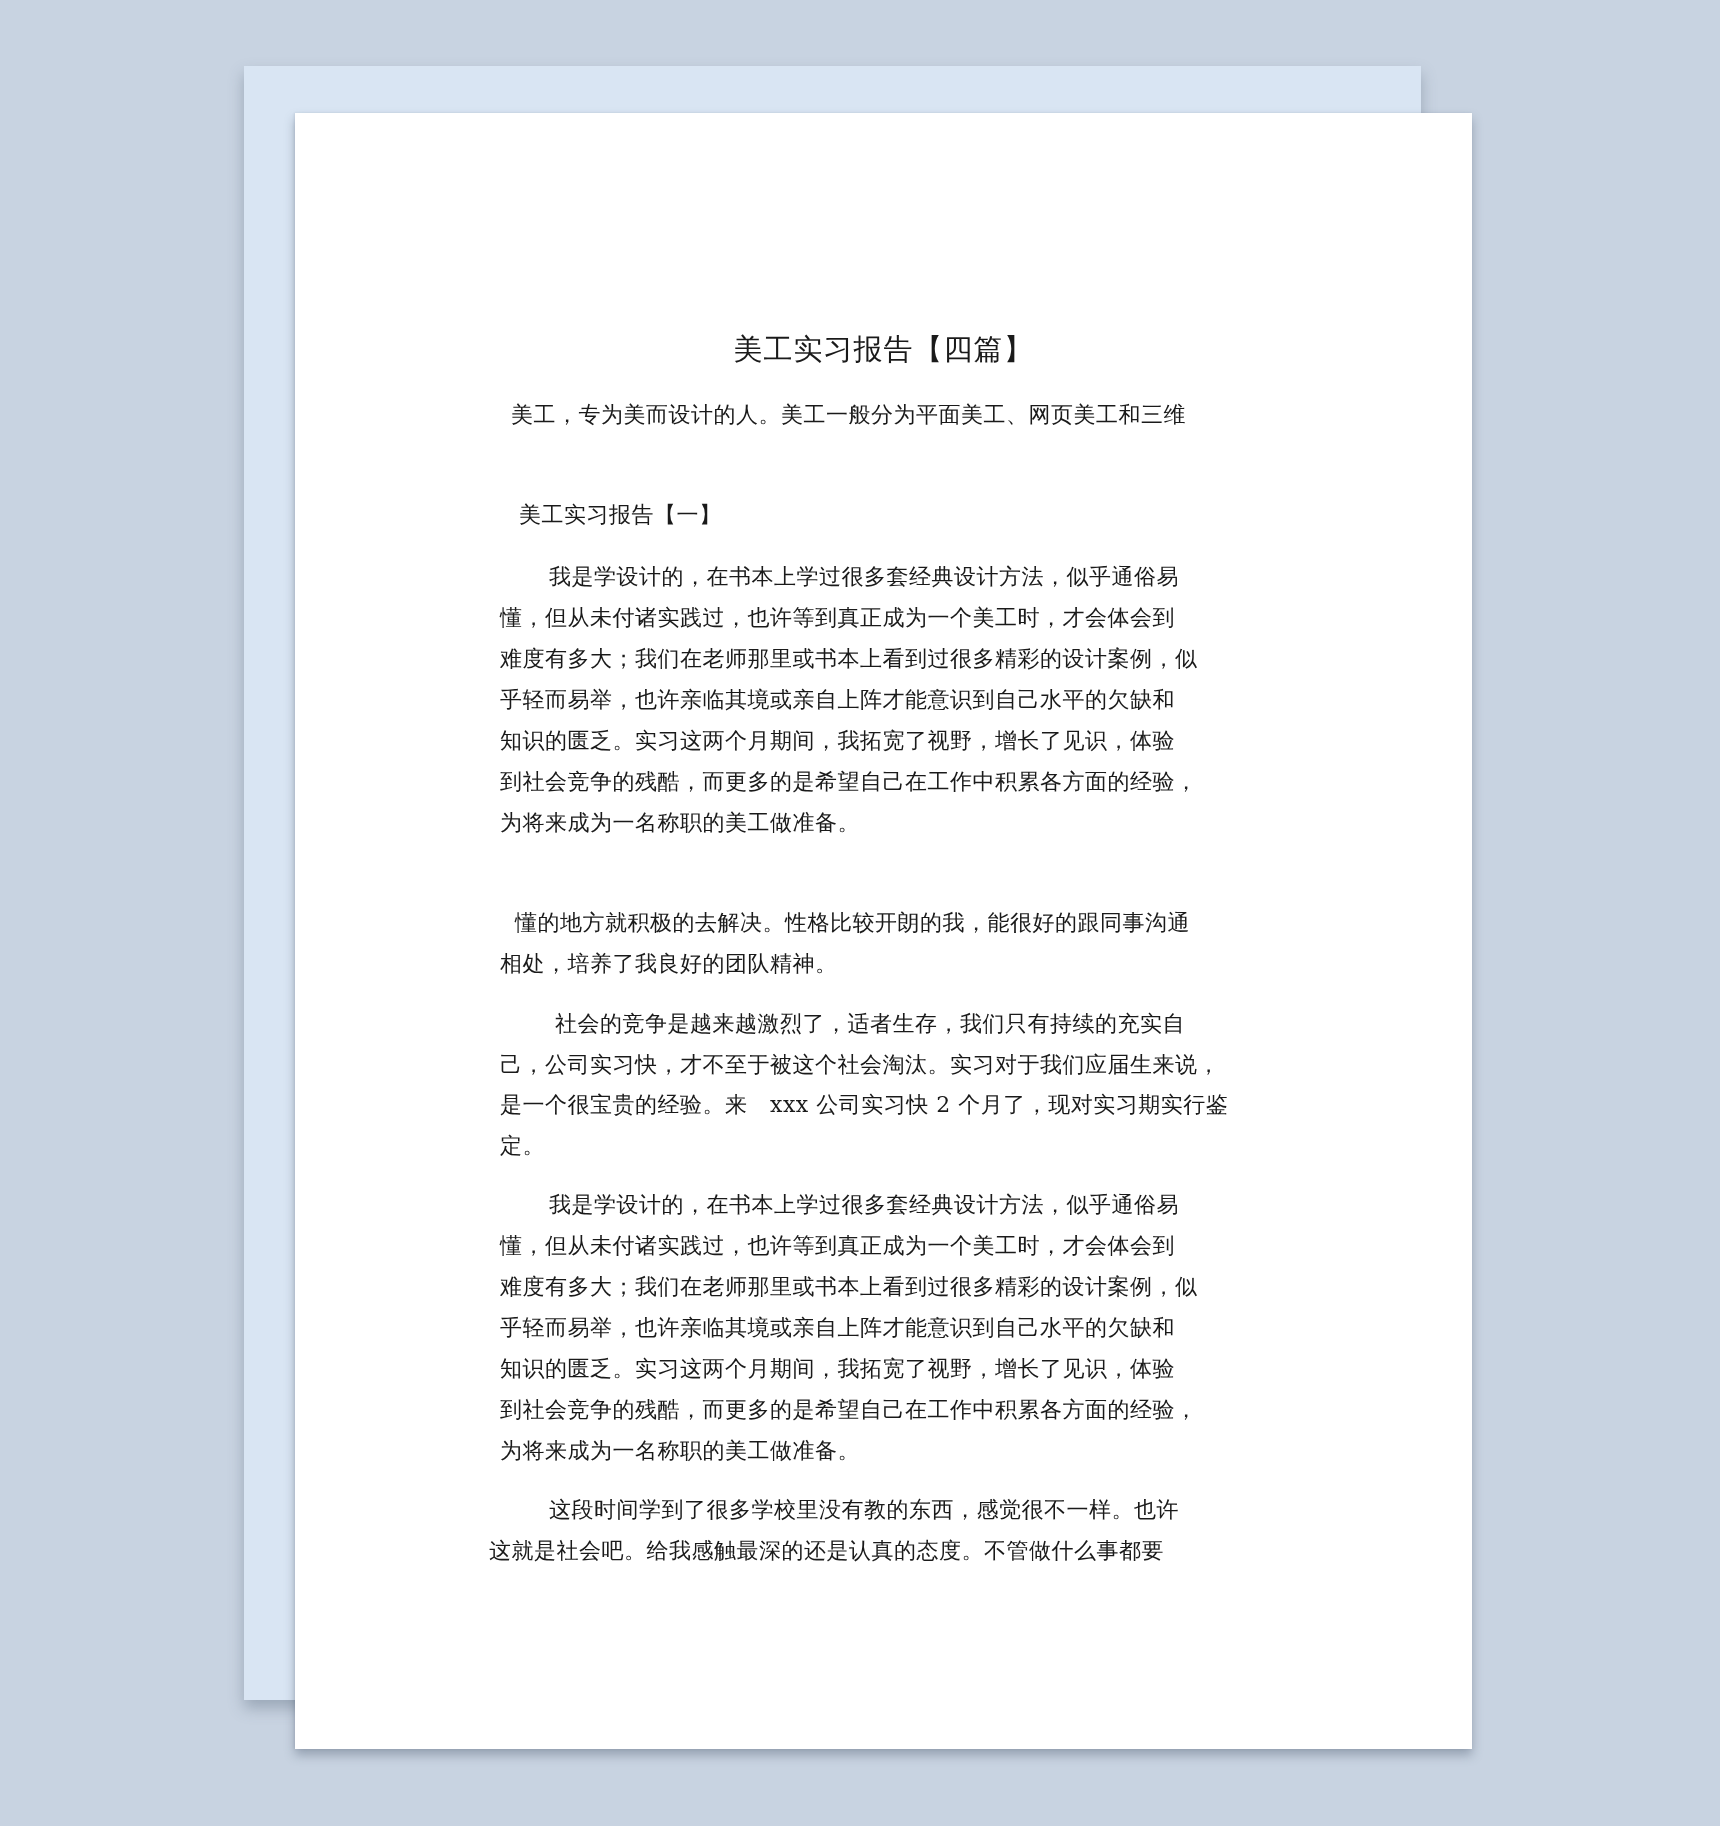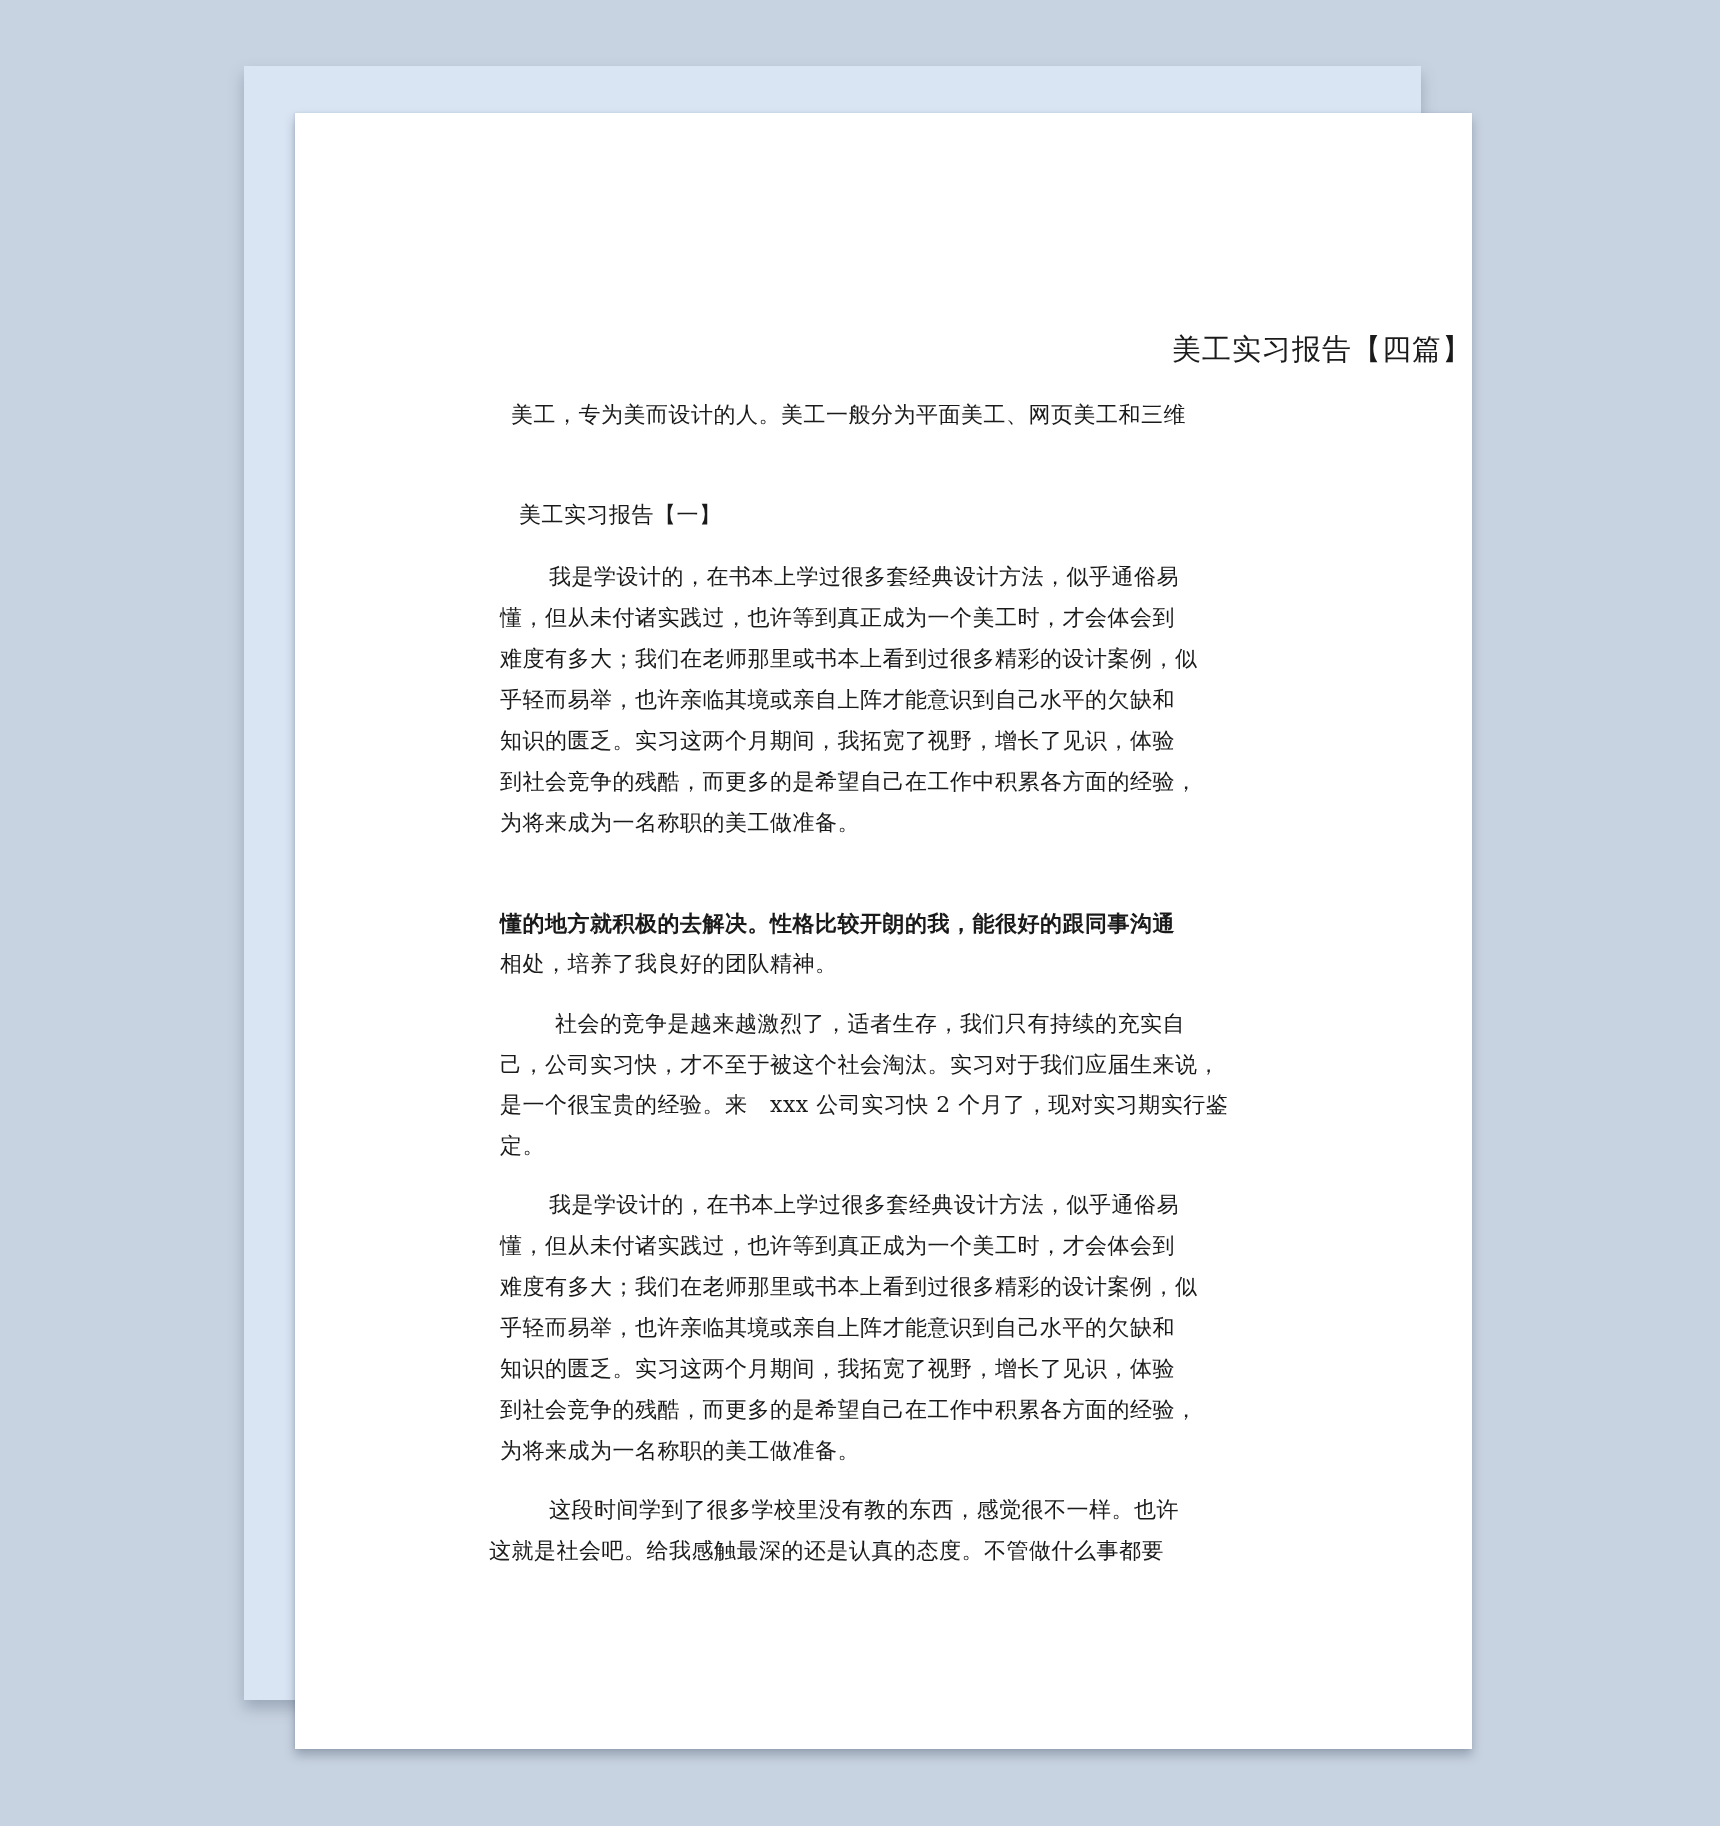--- a/index.html
+++ b/index.html
@@ -20,21 +20,21 @@
       width: 1177px; height: 1636px;
       background: #ffffff;
       box-shadow: 0 6px 10px rgba(70,85,105,0.40), -1px 0 2px rgba(70,85,105,0.12);
     }
     .doc { position: absolute; left: 0; top: 0; width: 100%; height: 100%; color: #1a1a1a; }
     .line {
       position: absolute; white-space: pre; font-size: 22px; line-height: 30px;
       letter-spacing: 0.5px;
     }
     .title {
-      position: absolute; left: 0; width: 100%; text-align: right;
+      position: absolute; left: 0; width: 100%; text-align: center;
       top: 218px; font-size: 29px; line-height: 36px; letter-spacing: 1px;
     }
   </style>
 </head>
 <body>
 
 <div class="back-page"></div>
 
 <div class="front-page">
   <div class="doc">
@@ -45,21 +45,21 @@
     <div class="line" style="left:224px; top:387px;">美工实习报告【一】</div>
 
     <div class="line" style="left:254px; top:449px;">我是学设计的，在书本上学过很多套经典设计方法，似乎通俗易</div>
     <div class="line" style="left:205px; top:490px;">懂，但从未付诸实践过，也许等到真正成为一个美工时，才会体会到</div>
     <div class="line" style="left:205px; top:531px;">难度有多大；我们在老师那里或书本上看到过很多精彩的设计案例，似</div>
     <div class="line" style="left:205px; top:572px;">乎轻而易举，也许亲临其境或亲自上阵才能意识到自己水平的欠缺和</div>
     <div class="line" style="left:205px; top:613px;">知识的匮乏。实习这两个月期间，我拓宽了视野，增长了见识，体验</div>
     <div class="line" style="left:205px; top:654px;">到社会竞争的残酷，而更多的是希望自己在工作中积累各方面的经验，</div>
     <div class="line" style="left:205px; top:695px;">为将来成为一名称职的美工做准备。</div>
 
-    <div class="line" style="left:205px; top:795px;font-weight:bold;">懂的地方就积极的去解决。性格比较开朗的我，能很好的跟同事沟通</div>
+    <div class="line" style="left:220px; top:795px;">懂的地方就积极的去解决。性格比较开朗的我，能很好的跟同事沟通</div>
     <div class="line" style="left:205px; top:836px;">相处，培养了我良好的团队精神。</div>
 
     <div class="line" style="left:260px; top:896px;">社会的竞争是越来越激烈了，适者生存，我们只有持续的充实自</div>
     <div class="line" style="left:205px; top:937px;">己，公司实习快，才不至于被这个社会淘汰。实习对于我们应届生来说，</div>
     <div class="line" style="left:205px; top:977px;">是一个很宝贵的经验。来　xxx 公司实习快 2 个月了，现对实习期实行鉴</div>
     <div class="line" style="left:205px; top:1018px;">定。</div>
 
     <div class="line" style="left:254px; top:1077px;">我是学设计的，在书本上学过很多套经典设计方法，似乎通俗易</div>
     <div class="line" style="left:205px; top:1118px;">懂，但从未付诸实践过，也许等到真正成为一个美工时，才会体会到</div>
     <div class="line" style="left:205px; top:1159px;">难度有多大；我们在老师那里或书本上看到过很多精彩的设计案例，似</div>

